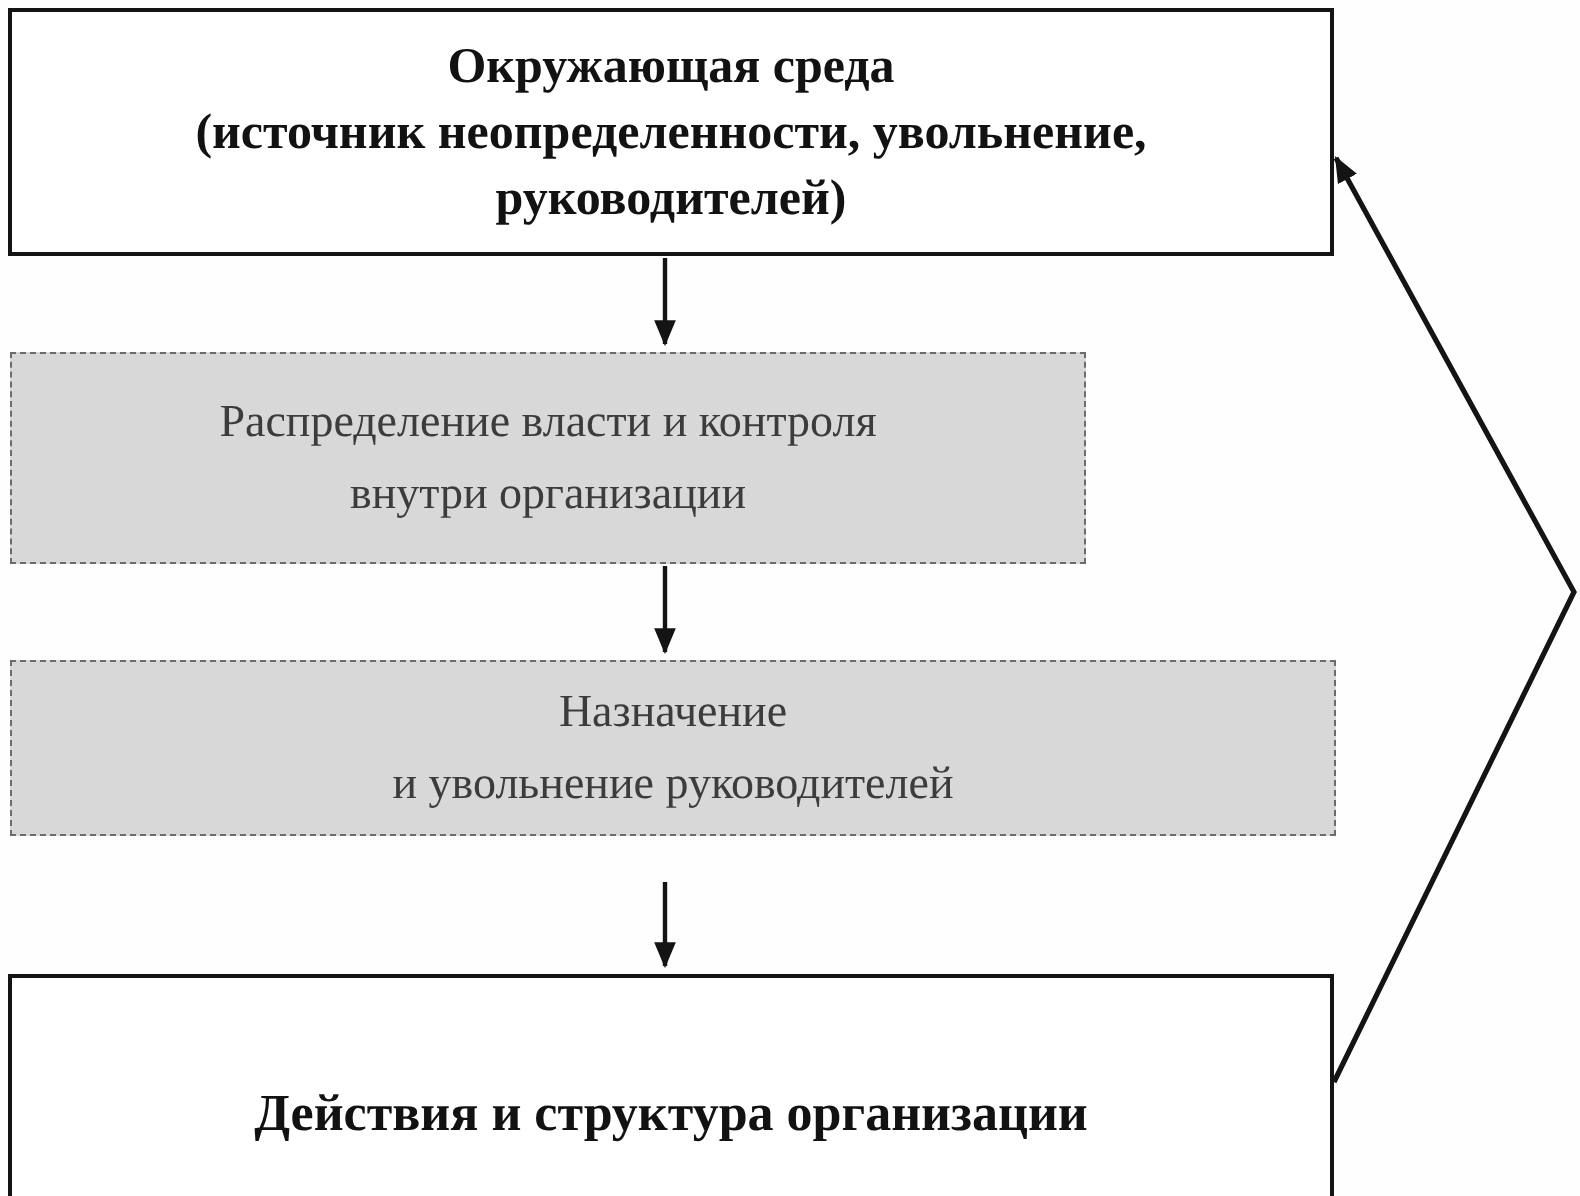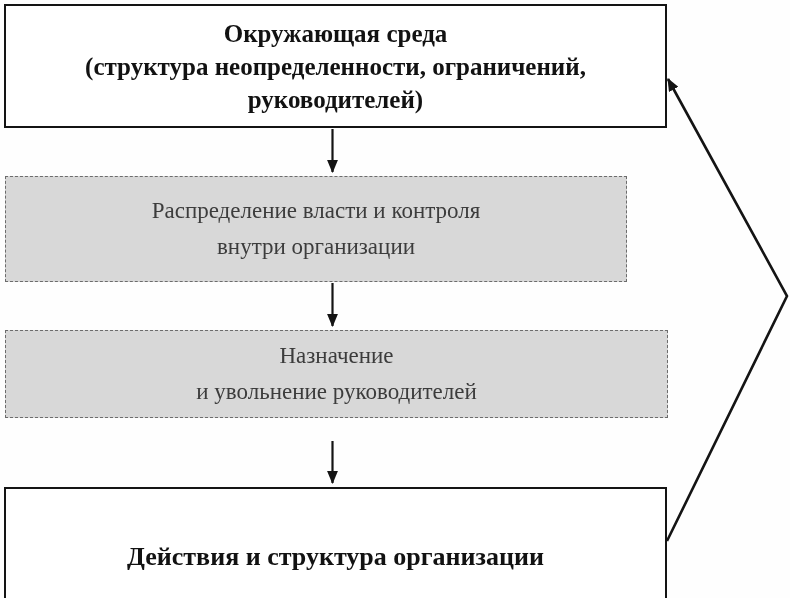--- a/index.html
+++ b/index.html
@@ -34,39 +34,39 @@
   }
   .box.shaded {
     background: #d8d8d8;
     border: 1px dashed rgba(20, 20, 20, 0.55);
     color: #3c3c3c;
     font-weight: 400;
     font-size: 23px;
     line-height: 36px;
   }
   #box-environment { left: 4px;  top: 4px;   width: 663px; height: 124px; }
-  #box-power       { left: 5px;  top: 176px; width: 622px; height: 106px; }
+  #box-power       { left: 5px;  top: 176px; width: 538px; height: 106px; }
   #box-appointment { left: 5px;  top: 330px; width: 663px; height: 88px; }
   #box-actions     { left: 4px;  top: 487px; width: 663px; height: 139px; font-size: 26px; }
   .box span { display: block; }
   svg.arrows {
     position: absolute;
     left: 0;
     top: 0;
     pointer-events: none;
   }
 </style>
 </head>
 <body>
 
 <div class="canvas">
 
   <div class="box outlined" id="box-environment">
     <span>Окружающая среда</span>
-    <span>(структура неопределенности, ограничений,</span>
+    <span>(источник неопределенности, увольнение,</span>
     <span>руководителей)</span>
   </div>
 
   <div class="box shaded" id="box-power">
     <span>Распределение власти и контроля</span>
     <span>внутри организации</span>
   </div>
 
   <div class="box shaded" id="box-appointment">
     <span>Назначение</span>

